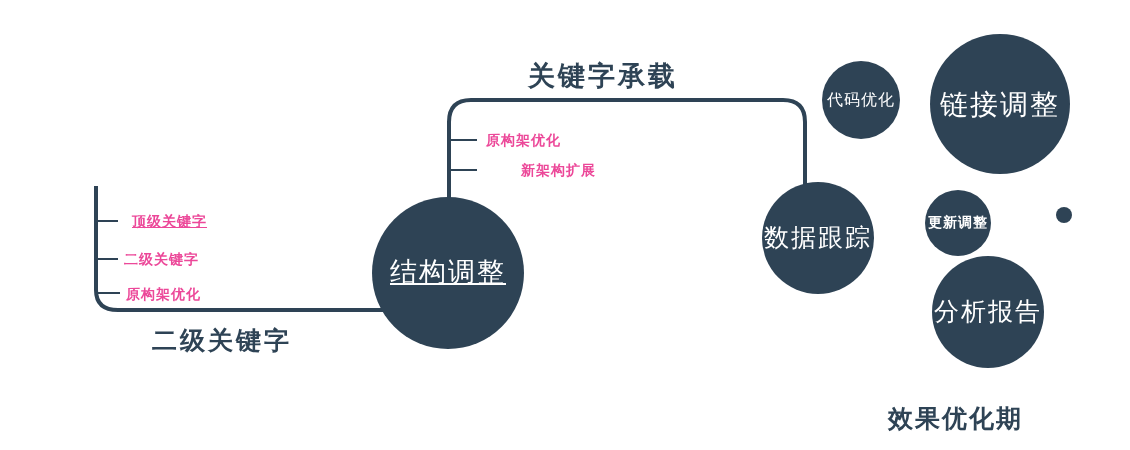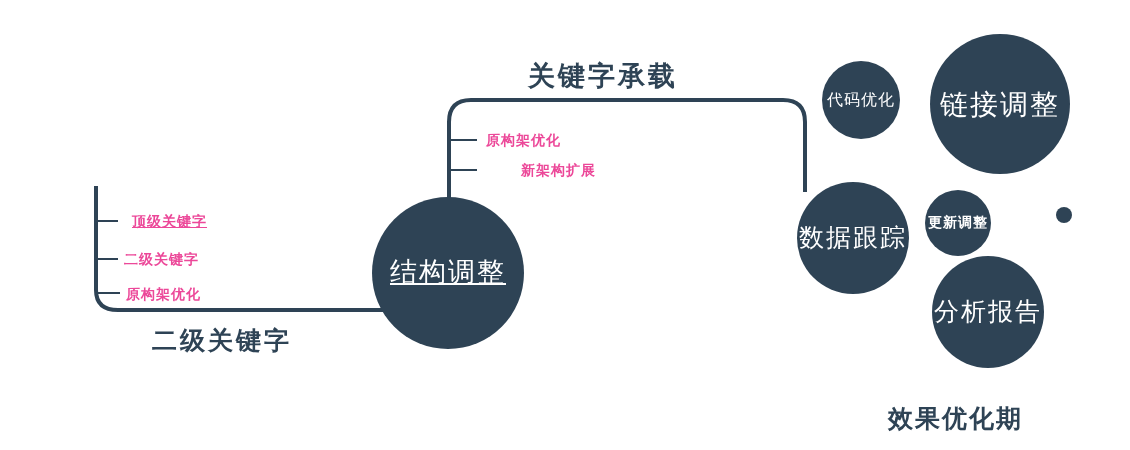--- a/index.html
+++ b/index.html
@@ -30,21 +30,21 @@
     display: flex;
     flex-direction: row;
     align-items: center;
     justify-content: center;
     text-align: center;
     line-height: 1.25;
     letter-spacing: 2px;
   }
   .c-traffic   { left: 12px;  top: 62px;  width: 162px; height: 162px; font-size: 27px; }
   .c-structure { left: 372px; top: 197px; width: 152px; height: 152px; font-size: 27px; text-decoration: underline; }
-  .c-data      { left: 797px; top: 182px; width: 112px; height: 112px; font-size: 25px; text-align: center; }
+  .c-data      { left: 762px; top: 182px; width: 112px; height: 112px; font-size: 25px; text-align: center; }
   .c-code      { left: 822px; top: 61px;  width: 78px;  height: 78px;  font-size: 16px; letter-spacing: 1px;}
   .c-link      { left: 930px; top: 34px;  width: 140px; height: 140px; font-size: 28px; }
   .c-update    { left: 925px; top: 190px; width: 66px;  height: 66px;  font-size: 14px; font-weight: bold; letter-spacing: 1px; text-align: center;}
   .c-report    { left: 932px; top: 256px; width: 112px; height: 112px; font-size: 25px; text-align: right; }
   .c-dot       { left: 1056px; top: 207px; width: 16px; height: 16px; }
   .edge-label {
     position: absolute;
     color: #2e4355;
     white-space: nowrap;
   }

